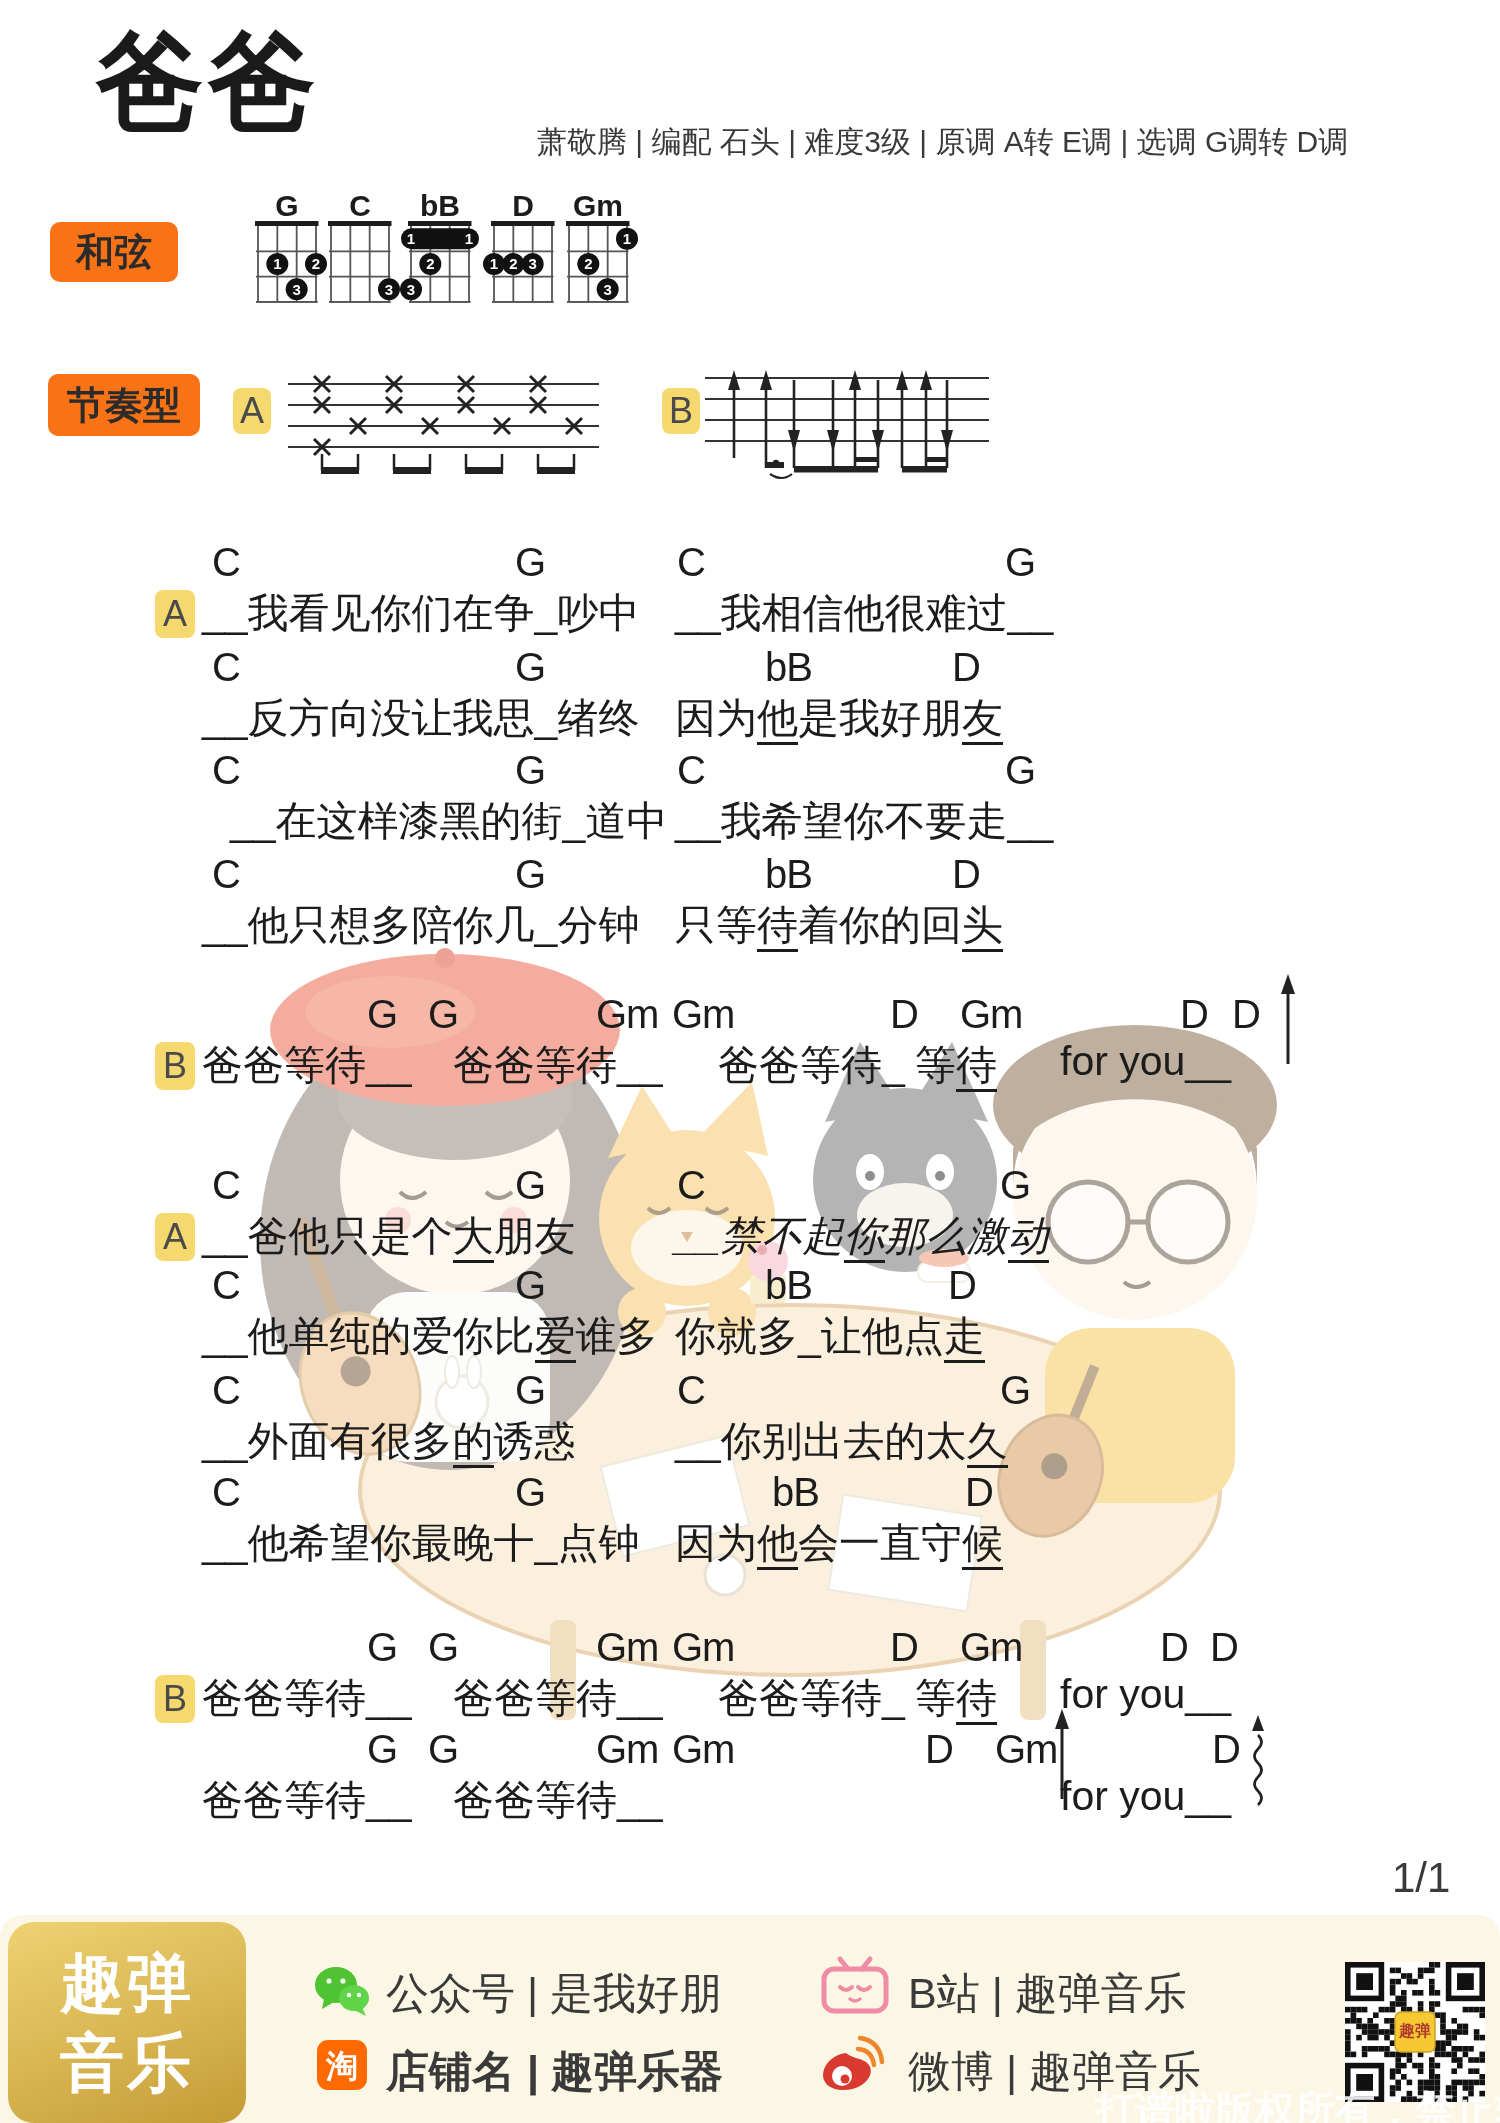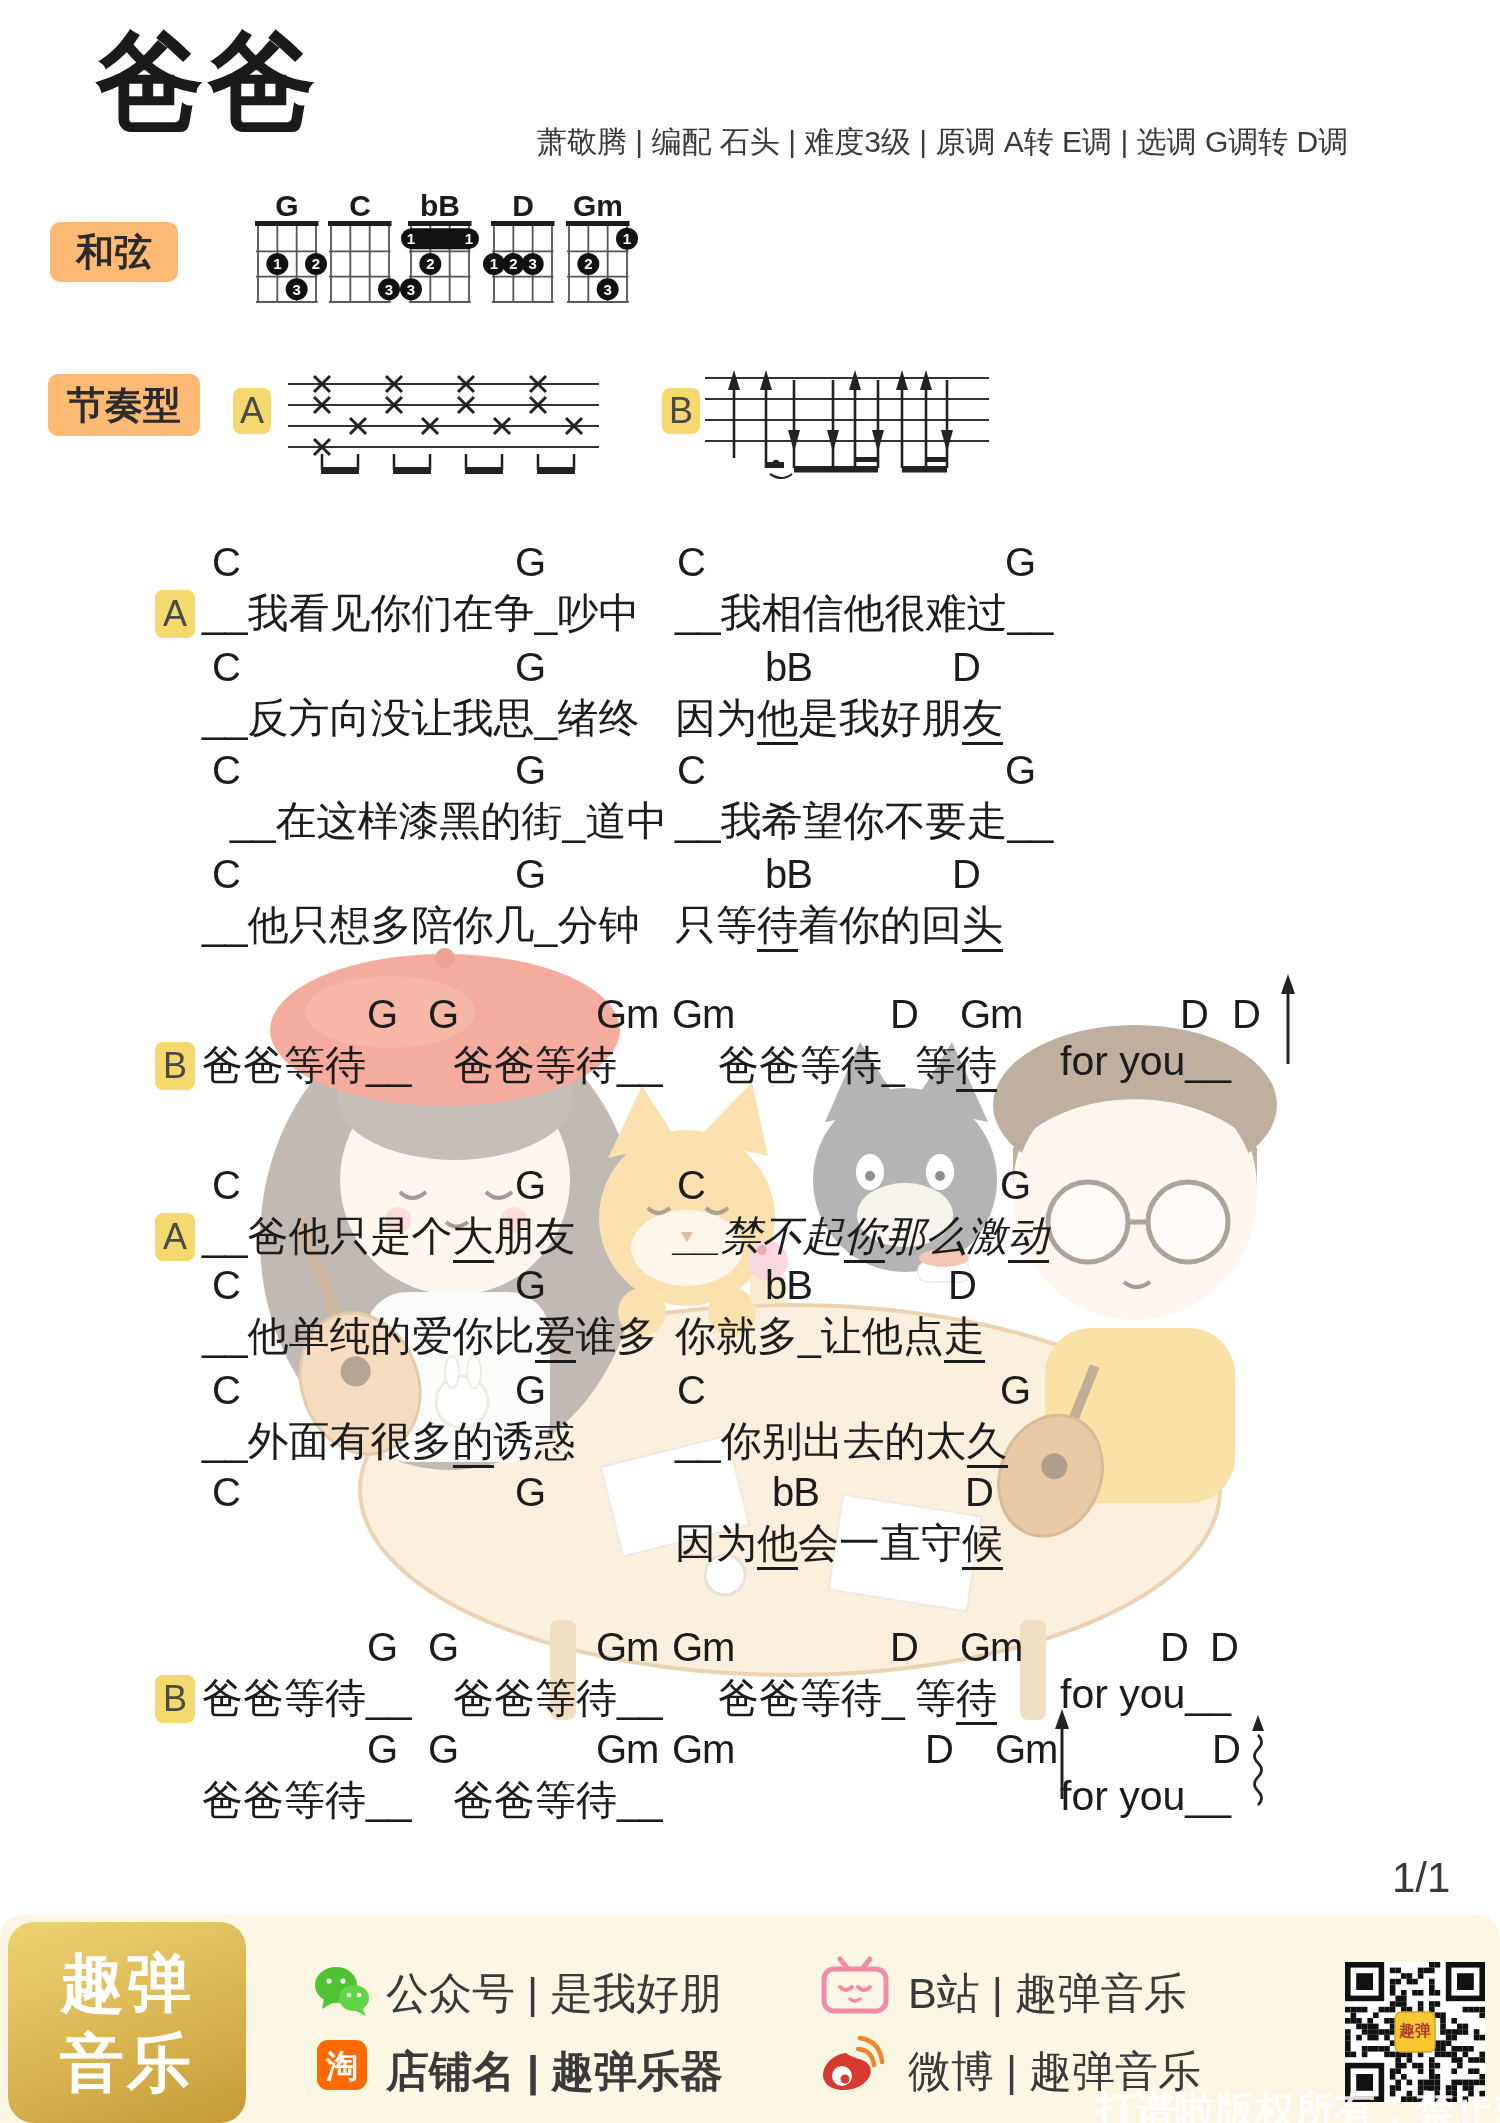--- a/index.html
+++ b/index.html
@@ -2,21 +2,21 @@
 <html><head>
 <meta charset="utf-8">
 <style>
   html,body{margin:0;padding:0;background:#888;}
   #page{position:relative;width:1500px;height:2123px;background:#ffffff;overflow:hidden;
         font-family:"Liberation Sans","DejaVu Sans",sans-serif;color:#1c1c1c;}
   .abs{position:absolute;}
   svg{overflow:visible;display:block;}
   #title{left:70px;top:10px;font-size:108px;font-weight:900;letter-spacing:4px;color:#1a1a1a;margin-left:26px;}
   #subtitle{left:537px;top:122px;font-size:30px;color:#3a3a3a;white-space:nowrap;}
-  .ylabel{background:#fdba74;border-radius:10px;display:flex;align-items:center;justify-content:center;
+  .ylabel{background:#f97316;border-radius:10px;display:flex;align-items:center;justify-content:center;
           font-size:38px;font-weight:700;color:#2b2b2b;}
   .badge{background:#f6d96e;border-radius:8px;display:flex;align-items:center;justify-content:center;
          font-size:36px;font-weight:500;color:#4a4a4a;}
   .line{position:absolute;left:0;width:1500px;height:104px;z-index:2;}
   .chord{position:absolute;top:0;font-size:40px;letter-spacing:-1px;color:#1c1c1c;white-space:nowrap;}
   .seg{position:absolute;top:46px;font-size:41px;white-space:nowrap;color:#1c1c1c;}
   .seg .u{border-bottom:3px solid #1c1c1c;padding-bottom:1px;}
   .seg-badge{position:absolute;left:155px;top:50px;width:40px;height:48px;}
   #page-number{left:1392px;top:1854px;font-size:42px;color:#3a3a3a;}
   #footer{left:0;top:1915px;width:1500px;height:208px;background:#fbf7e4;border-radius:22px 22px 0 0;z-index:4;}
@@ -345,20 +345,21 @@
         <span class="chord" style="left: 677px;">C</span>
         <span class="chord" style="left: 1000px;">G</span>
         <span class="seg" style="left: 202px;"><span>__外面有很多</span><span class="u">的</span><span>诱惑</span></span>
         <span class="seg" style="left: 675px;"><span>__你别出去的太</span><span class="u">久</span></span>
       </div>
       <div class="line" style="top: 1470px;">
         <span class="chord" style="left: 212px;">C</span>
         <span class="chord" style="left: 515px;">G</span>
         <span class="chord" style="left: 772px;">bB</span>
         <span class="chord" style="left: 965px;">D</span>
+        <span class="seg" style="left: 202px;"><span>__他希望你最晚十_点钟</span></span>
         <span class="seg" style="left: 675px;"><span>因为</span><span class="u">他</span><span>会一直守</span><span class="u">候</span></span>
       </div>
       <div class="line" style="top: 1625px;">
         <div class="badge seg-badge">B</div>
         <span class="chord" style="left: 367px;">G</span>
         <span class="chord" style="left: 428px;">G</span>
         <span class="chord" style="left: 596px;">Gm</span>
         <span class="chord" style="left: 672px;">Gm</span>
         <span class="chord" style="left: 890px;">D</span>
         <span class="chord" style="left: 960px;">Gm</span>

